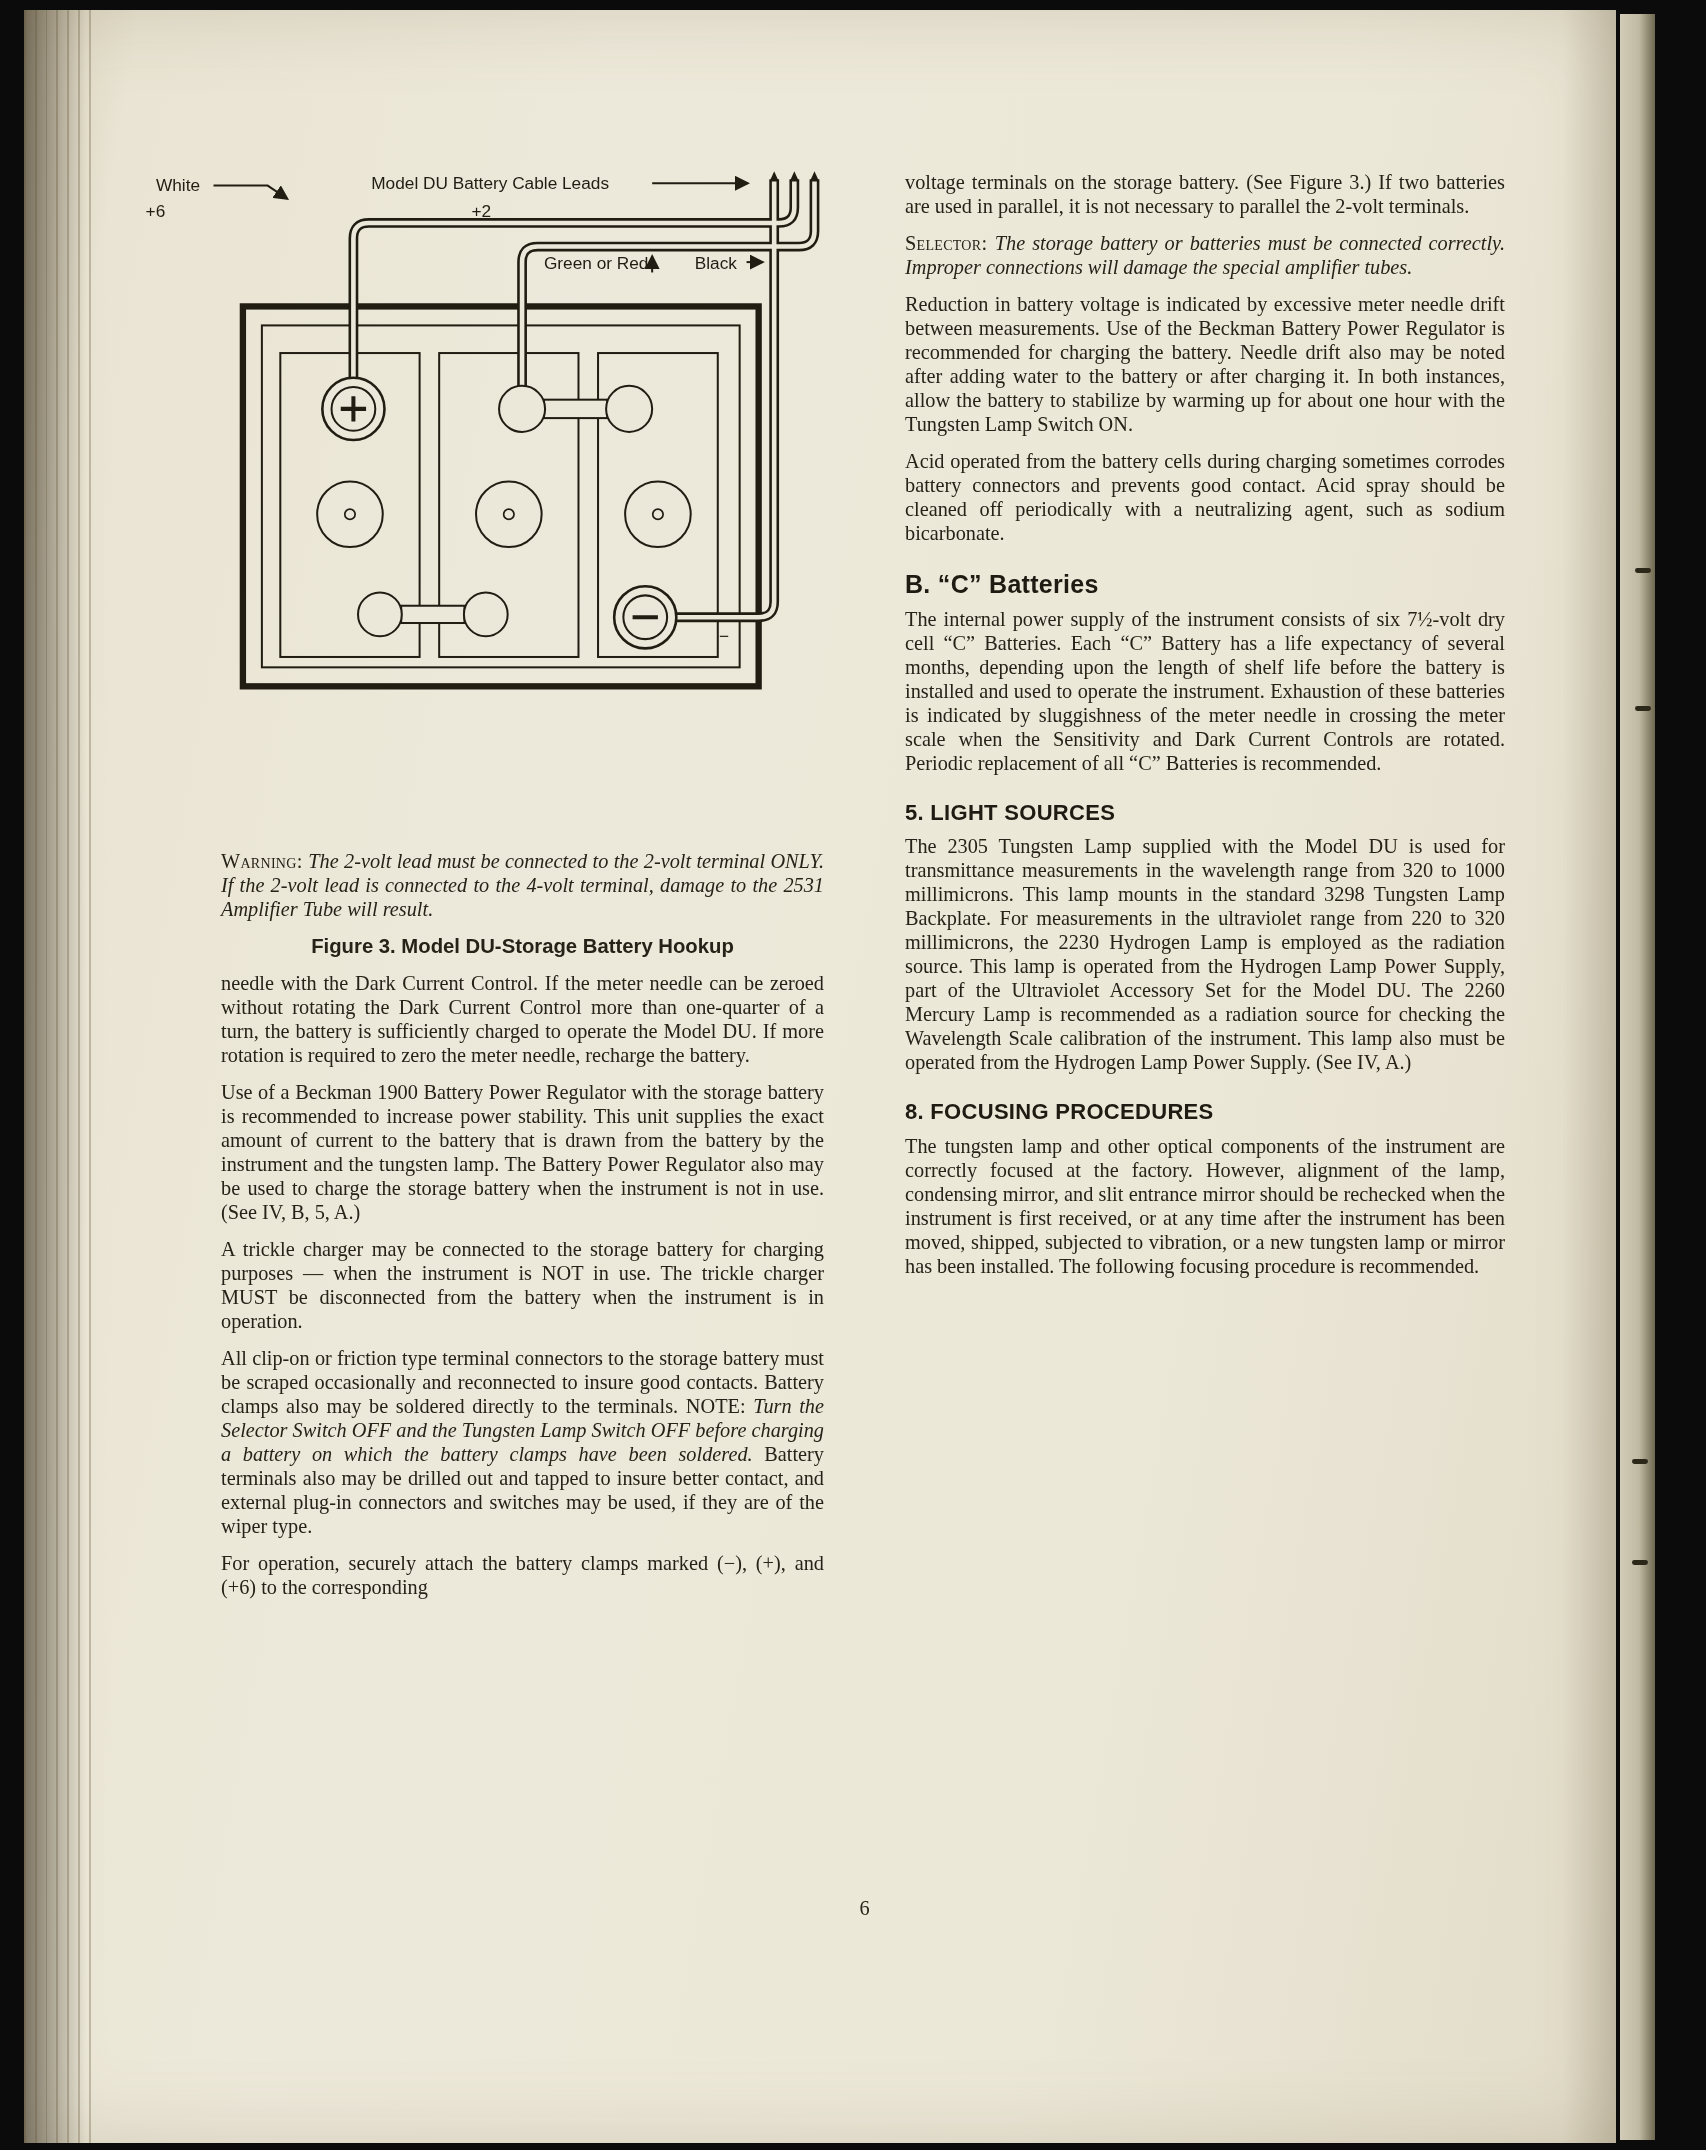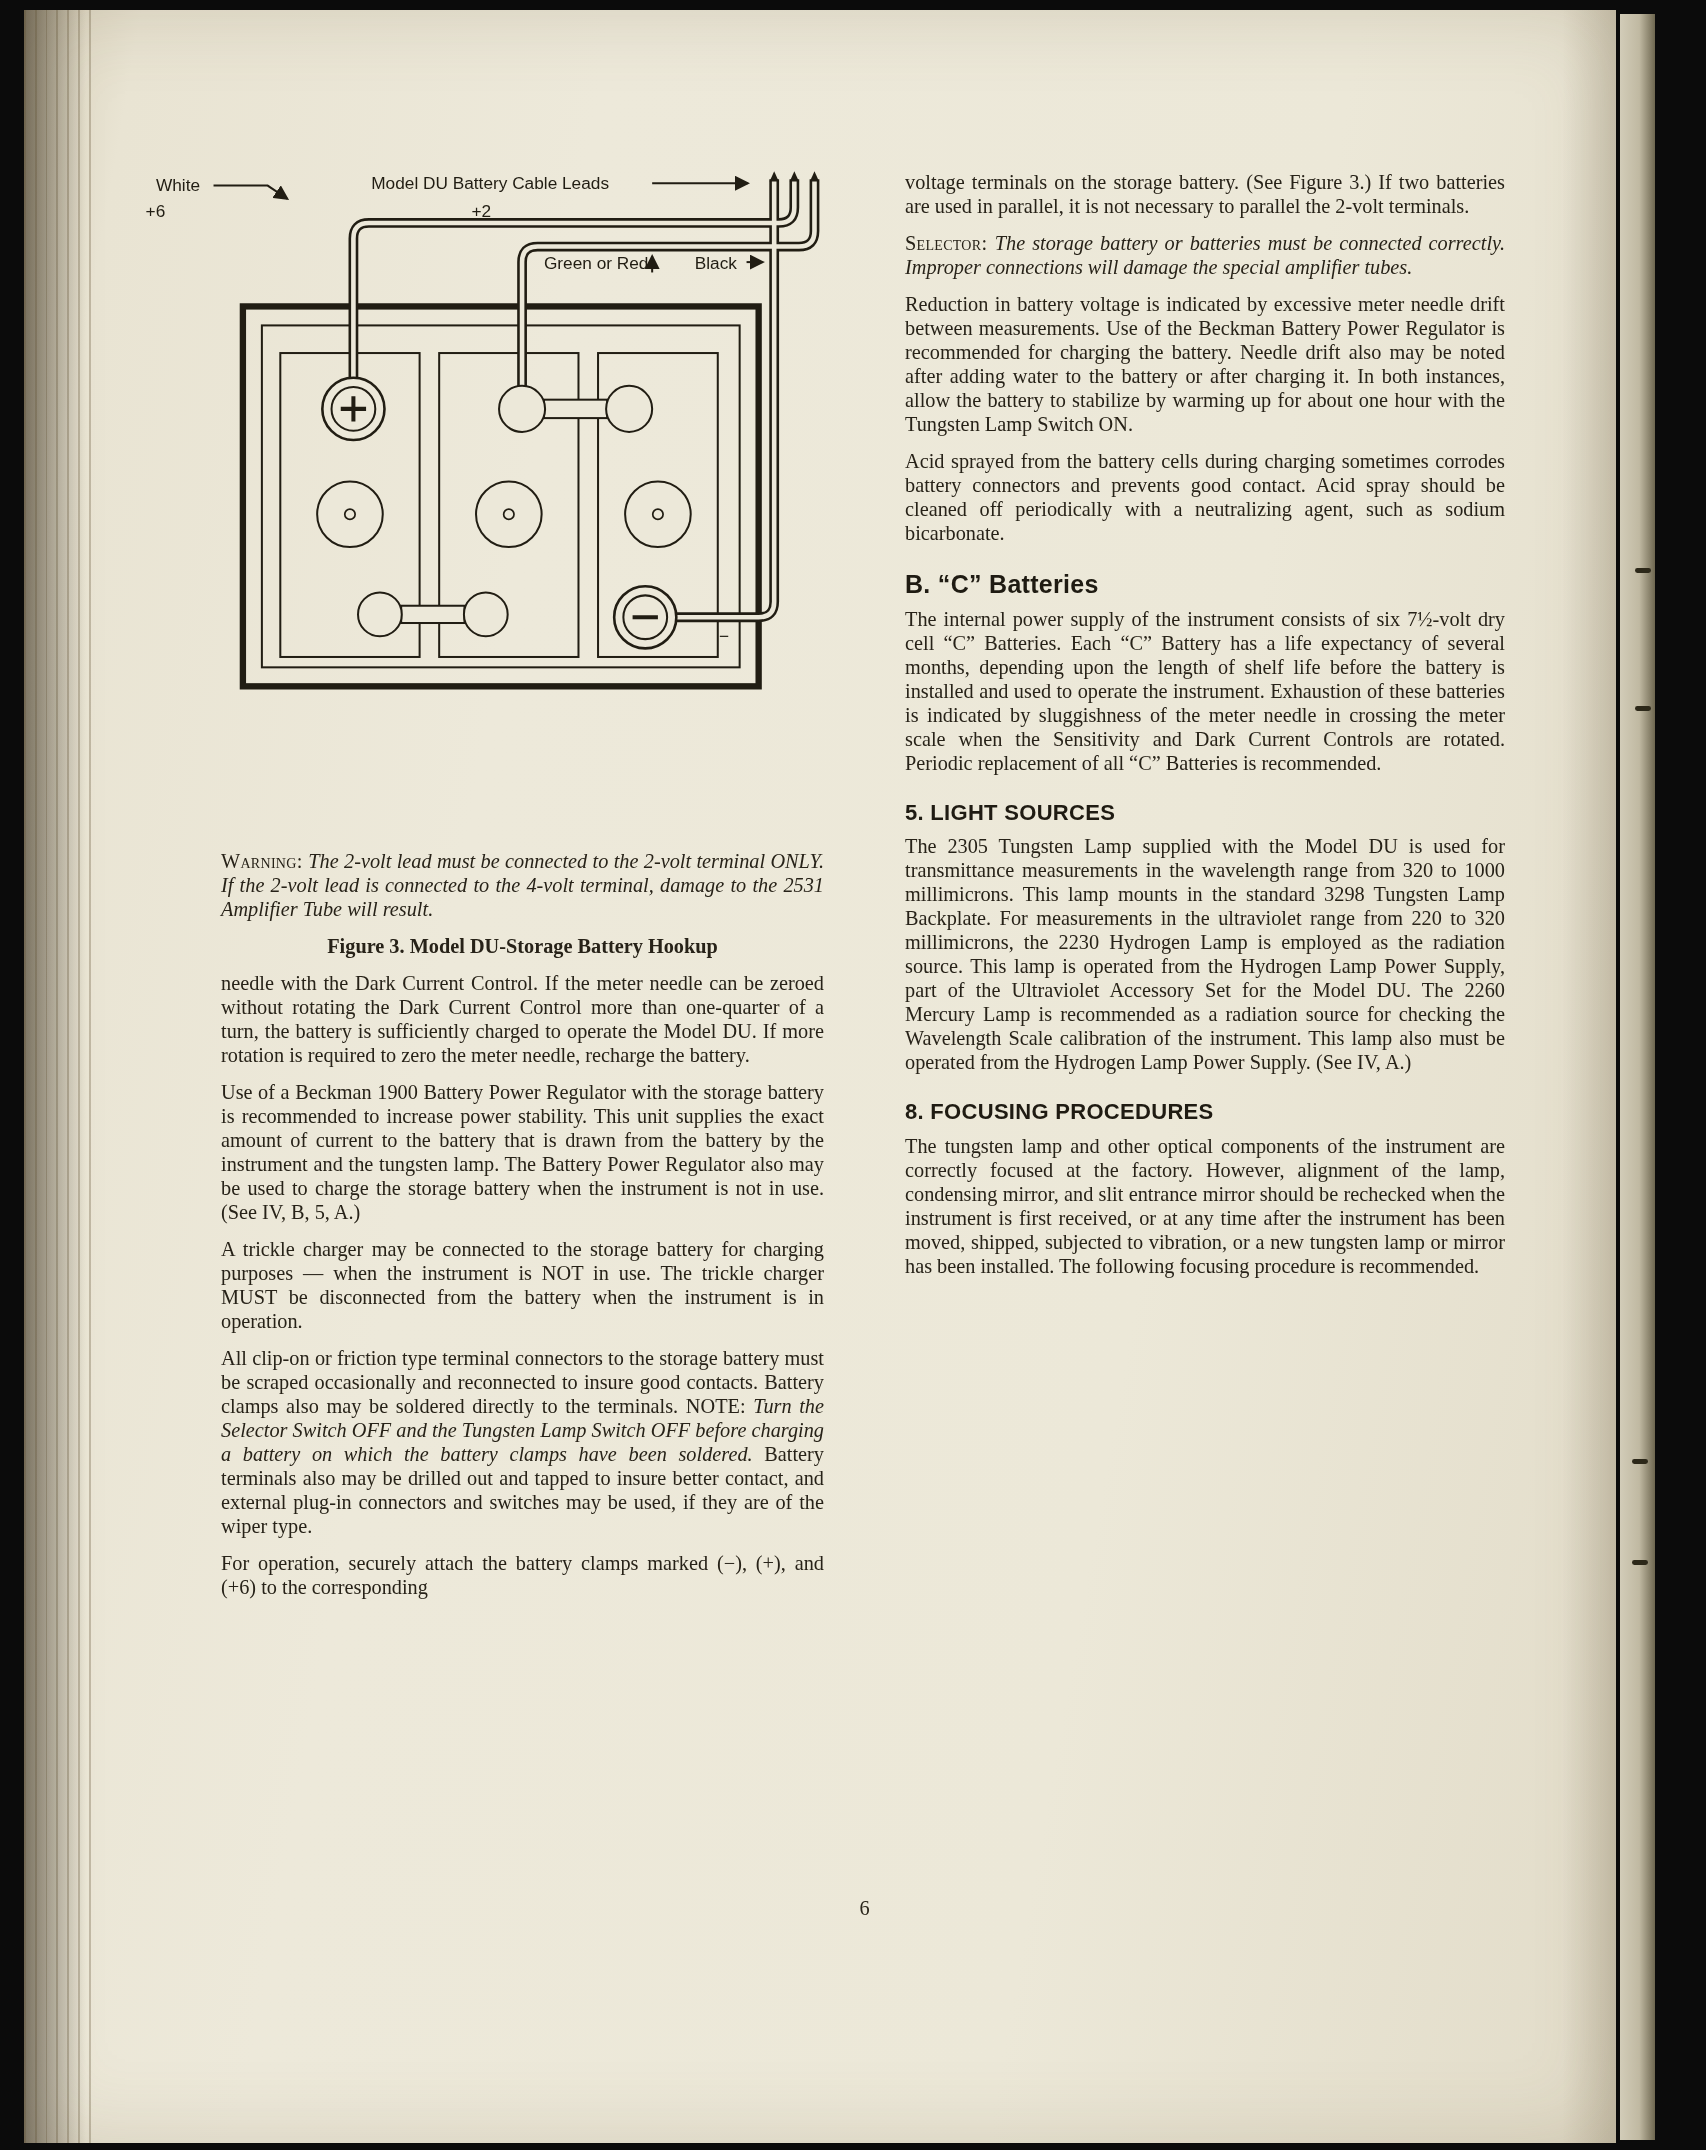--- a/index.html
+++ b/index.html
@@ -35,21 +35,21 @@
     display:flex;gap:81px;
   }
   .col{width:603px;}
   .col p{
     margin:0 0 13px;font-size:20.3px;line-height:24px;
     text-align:justify;color:#272218;
   }
   .it{font-style:italic;}
   .sc{font-variant:small-caps;letter-spacing:0.3px;}
   .caption{
-    font-family:Liberation Serif, serif;font-weight:bold;
+    font-family:Liberation Sans, sans-serif;font-weight:bold;
     font-size:19px;line-height:23px;text-align:center !important;
     margin:20.3px 0 25px;color:#201c13;
   }
   .section{
     font-family:"Liberation Sans",sans-serif;font-weight:bold;
     font-size:22px;margin:25px 0 8.4px;color:#1f1b12;letter-spacing:0.3px;
   }
   .section.first-b{font-size:25px;}
   figure.diagram{margin:0 0 127px -80px;width:685px;padding:0;}
   figure.diagram svg{display:block;width:685px;height:auto;}
@@ -156,21 +156,21 @@
       <p><span>All clip-on or friction type terminal connectors to the storage battery must be scraped occasionally and reconnected to insure good contacts. Battery clamps also may be soldered directly to the terminals. </span><span>NOTE: </span><span class="it">Turn the Selector Switch OFF and the Tungsten Lamp Switch OFF before charging a battery on which the battery clamps have been soldered.</span><span> Battery terminals also may be drilled out and tapped to insure better contact, and external plug-in connectors and switches may be used, if they are of the wiper type.</span></p>
       <p>For operation, securely attach the battery clamps marked (−), (+), and (+6) to the corresponding</p>
     </div>
 
     <div class="col">
       <p>voltage terminals on the storage battery. (See Figure 3.) If two batteries are used in parallel, it is not necessary to parallel the 2-volt terminals.</p>
 
       <p><span class="sc">Selector: </span><span class="it">The storage battery or batteries must be connected correctly. Improper connections will damage the special amplifier tubes.</span></p>
 
       <p>Reduction in battery voltage is indicated by excessive meter needle drift between measurements. Use of the Beckman Battery Power Regulator is recommended for charging the battery. Needle drift also may be noted after adding water to the battery or after charging it. In both instances, allow the battery to stabilize by warming up for about one hour with the Tungsten Lamp Switch ON.</p>
-      <p>Acid sprayed from the battery cells during charging sometimes corrodes battery connectors and prevents good contact. Acid spray should be cleaned off periodically with a neutralizing agent, such as sodium bicarbonate.</p>
+      <p>Acid operated from the battery cells during charging sometimes corrodes battery connectors and prevents good contact. Acid spray should be cleaned off periodically with a neutralizing agent, such as sodium bicarbonate.</p>
 
       <div class="section first-b">B. “C” Batteries</div>
       <p>The internal power supply of the instrument consists of six 7½-volt dry cell “C” Batteries. Each “C” Battery has a life expectancy of several months, depending upon the length of shelf life before the battery is installed and used to operate the instrument. Exhaustion of these batteries is indicated by sluggishness of the meter needle in crossing the meter scale when the Sensitivity and Dark Current Controls are rotated. Periodic replacement of all “C” Batteries is recommended.</p>
 
       <div class="section">5. LIGHT SOURCES</div>
       <p>The 2305 Tungsten Lamp supplied with the Model DU is used for transmittance measurements in the wavelength range from 320 to 1000 millimicrons. This lamp mounts in the standard 3298 Tungsten Lamp Backplate. For measurements in the ultraviolet range from 220 to 320 millimicrons, the 2230 Hydrogen Lamp is employed as the radiation source. This lamp is operated from the Hydrogen Lamp Power Supply, part of the Ultraviolet Accessory Set for the Model DU. The 2260 Mercury Lamp is recommended as a radiation source for checking the Wavelength Scale calibration of the instrument. This lamp also must be operated from the Hydrogen Lamp Power Supply. (See IV, A.)</p>
 
       <div class="section">8. FOCUSING PROCEDURES</div>
       <p>The tungsten lamp and other optical components of the instrument are correctly focused at the factory. However, alignment of the lamp, condensing mirror, and slit entrance mirror should be rechecked when the instrument is first received, or at any time after the instrument has been moved, shipped, subjected to vibration, or a new tungsten lamp or mirror has been installed. The following focusing procedure is recommended.</p>
     </div>

